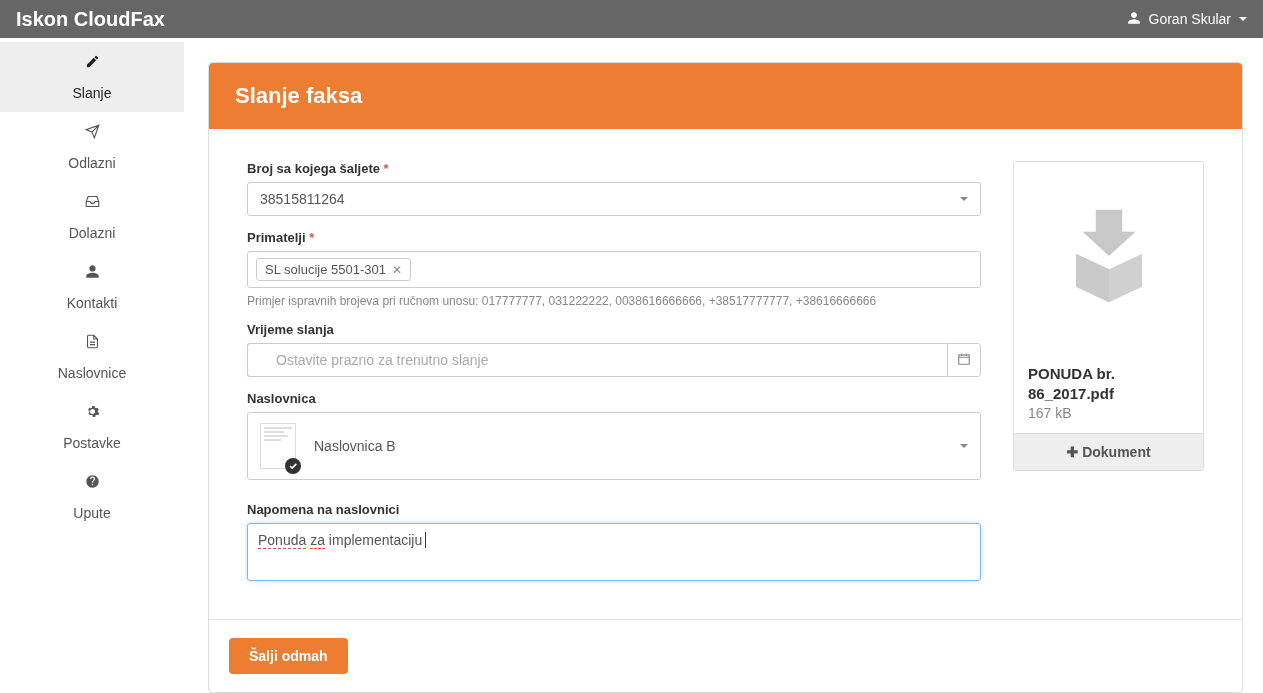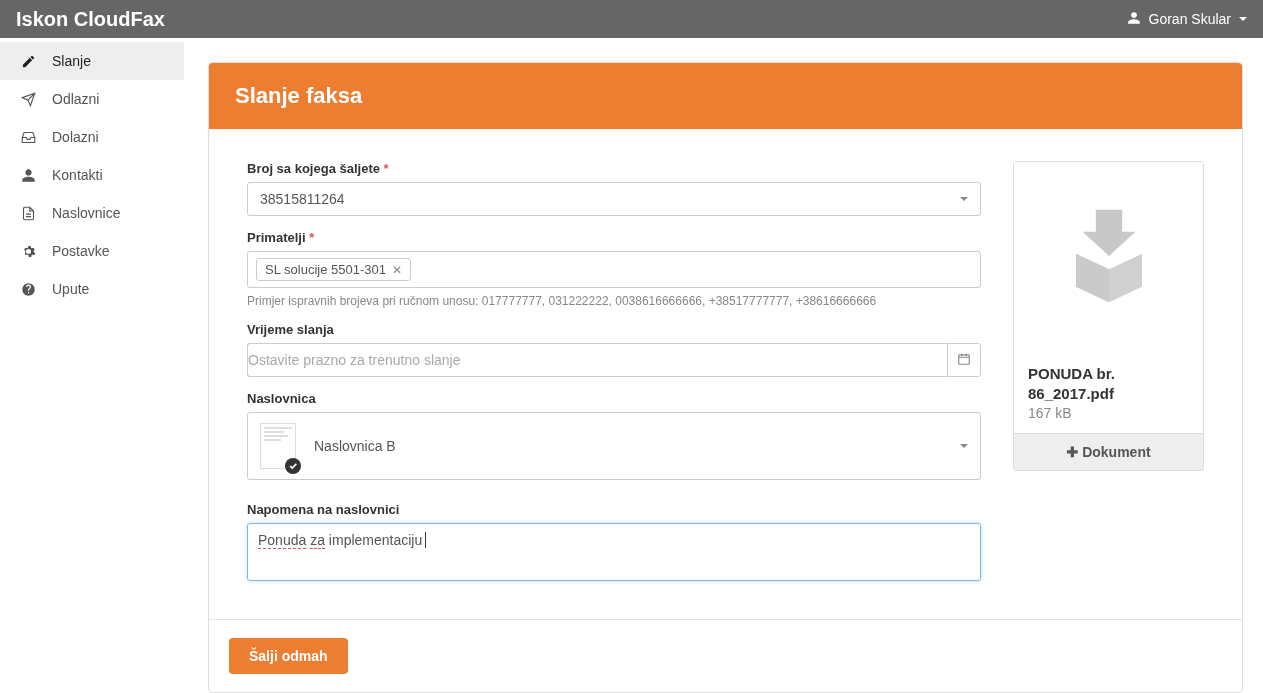--- a/index.html
+++ b/index.html
@@ -5,21 +5,21 @@
 * { box-sizing: border-box; margin: 0; padding: 0; }
 body { font-family: -apple-system, "Segoe UI", "Helvetica Neue", Arial, sans-serif; font-size: 14px; color: #333; background: #fff; width: 1263px; height: 693px; overflow: hidden; }
 
 .topbar { background: #666; color: #fff; height: 38px; display: flex; align-items: center; justify-content: space-between; padding: 0 16px; }
 .brand { font-weight: 700; font-size: 20px; }
 .user-menu { display: flex; align-items: center; gap: 8px; cursor: pointer; font-size: 14px; }
 .caret { width: 0; height: 0; border-left: 4px solid transparent; border-right: 4px solid transparent; border-top: 4px solid #fff; }
 
 .layout { display: flex; height: calc(100% - 38px); }
 .sidebar { width: 184px; background: #fff; padding-top: 4px; }
-.nav-item { display: flex; align-items: center; gap: 16px; padding: 11px 20px; color: #555; cursor: pointer; font-size: 14px; }
+.nav-item { display: flex; align-items: center; gap: 16px; padding: 11px 20px; color: #555; cursor: pointer; font-size: 14px; flex-direction: column; }
 .nav-item.active { background: #eee; color: #222; }
 .nav-icon { width: 16px; height: 16px; display: inline-flex; align-items: center; justify-content: center; flex-shrink: 0; }
 
 .main { flex: 1; padding: 24px 14px 14px 24px; }
 .card { border: 1px solid #ddd; border-radius: 4px; margin-right: 6px; }
 .card-header { background: #ED7D31; color: #fff; font-size: 22px; font-weight: 600; padding: 20px 26px; border-radius: 4px 4px 0 0; }
 .card-body { padding: 32px 38px 24px 38px; display: flex; gap: 32px; }
 .form-col { flex: 1; min-width: 0; }
 .doc-col { width: 191px; flex-shrink: 0; }
 
@@ -30,21 +30,21 @@
 .select-like { display: flex; align-items: center; justify-content: space-between; padding: 8px 12px; height: 34px; cursor: pointer; }
 .dd-caret { width: 0; height: 0; border-left: 4px solid transparent; border-right: 4px solid transparent; border-top: 4px solid #888; }
 
 .tags-input { padding: 6px 8px; min-height: 34px; display: flex; align-items: center; flex-wrap: wrap; gap: 6px; }
 .tag { display: inline-flex; align-items: center; gap: 6px; border: 1px solid #ccc; border-radius: 3px; padding: 3px 8px; font-size: 13px; color: #555; }
 .tag-x { cursor: pointer; color: #888; font-size: 12px; }
 
 .hint { font-size: 12px; color: #888; margin-top: 6px; }
 
 .input-group { display: flex; }
-.input-text { flex: 1; border: 1px solid #ccc; border-right: none; border-radius: 3px 0 0 3px; padding: 8px 0; height: 34px; font-size: 14px; color: #3b82f6; }
+.input-text { flex: 1; border: 1px solid #ccc; border-right: none; border-radius: 3px 0 0 3px; padding: 8px 28px; height: 34px; font-size: 14px; color: #3b82f6; }
 .input-text::placeholder { color: #aaa; }
 .input-addon { width: 34px; height: 34px; border: 1px solid #ccc; border-radius: 0 3px 3px 0; background: #fff; display: flex; align-items: center; justify-content: center; color: #888; }
 
 .cover-select { display: flex; align-items: center; justify-content: space-between; padding: 10px 12px; min-height: 62px; }
 .cover-left { display: flex; align-items: center; gap: 18px; }
 .thumb { width: 36px; height: 46px; border: 1px solid #ddd; background: #fff; position: relative; padding: 3px; }
 .thumb-line { height: 2px; background: #ddd; margin-bottom: 2px; }
 .thumb-check { position: absolute; bottom: -6px; right: -6px; width: 16px; height: 16px; border-radius: 50%; background: #333; display: flex; align-items: center; justify-content: center; }
 .thumb-check svg { width: 10px; height: 10px; }
 

